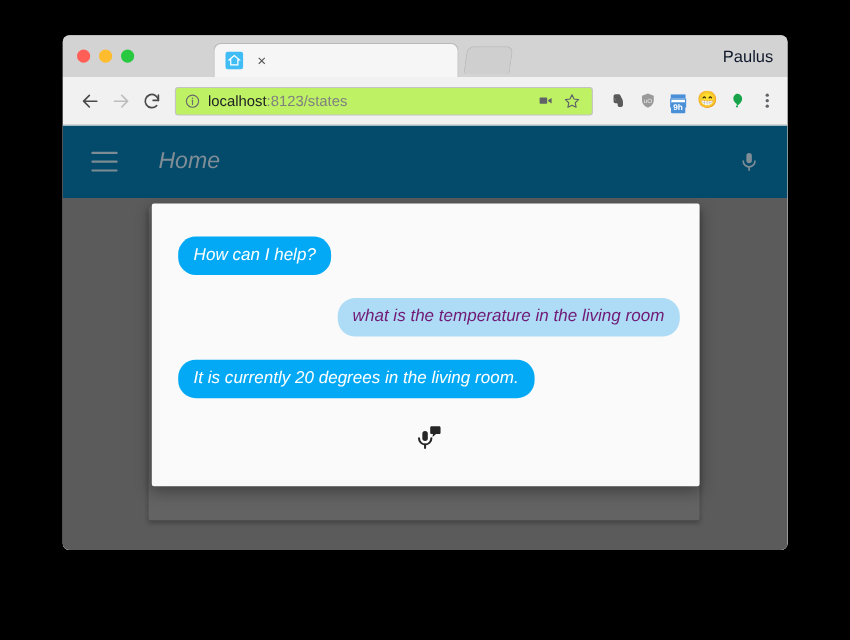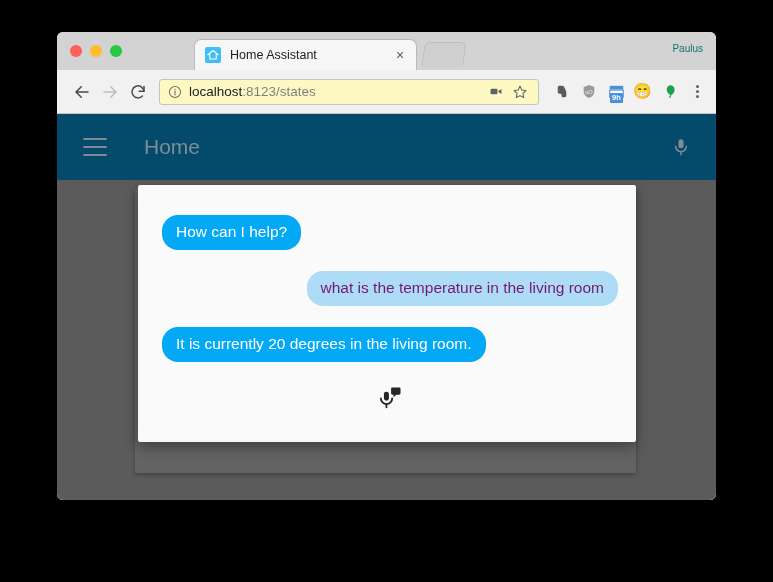--- a/index.html
+++ b/index.html
@@ -93,22 +93,22 @@
     border: 1px solid #bdbdbd;
     border-bottom: none;
     border-radius: 6px 6px 0 0;
     background: #cfcfcf;
     transform: skewX(-8deg);
   }
   .profile-name {
     position: absolute;
     right: 13px;
     top: 11px;
-    font-size: 10px;
-    color: #0f766e;
+    font-size: 15px;
+    color: #0f172a;
   }
 
   
   .toolbar {
     height: 44px;
     background: #f1f1f1;
     border-bottom: 1px solid #c6c6c6;
     display: flex;
     align-items: center;
     padding: 0 10px 0 12px;
@@ -118,21 +118,21 @@
     width: 26px; height: 26px;
     display: flex; align-items: center; justify-content: center;
     flex: 0 0 auto;
   }
   .nav-btn svg { display: block; }
 
   .omnibox {
     flex: 1 1 auto;
     height: 26px;
     margin: 0 8px 0 6px;
-    background: #fef9c3;
+    background: #bef264;
     border: 1px solid #c3c3c3;
     border-radius: 3px;
     display: flex;
     align-items: center;
     padding: 0 6px 0 8px;
     min-width: 0;
   }
   .info-icon { flex: 0 0 auto; margin-right: 7px; display:flex; }
   .url-text {
     flex: 1 1 auto;
@@ -161,20 +161,21 @@
   }
   .menu-dots { display:flex; flex-direction: column; gap: 2px; align-items:center; }
   .menu-dots i { width: 3px; height: 3px; border-radius: 50%; background: #5f6368; display:block; }
 
   
   .viewport {
     position: relative;
     height: 386px;
     background: #fafafa;
     overflow: hidden;
+    font-style: italic;
   }
 
   .app-header {
     position: relative;
     height: 66px;
     background: #034a6b;
     display: flex;
     align-items: center;
     padding: 0 22px 0 26px;
     z-index: 1;
@@ -251,21 +252,20 @@
       <span class="light yellow"></span>
       <span class="light green"></span>
     </div>
 
     <div class="tab">
       <span class="tab-favicon">
         <svg width="12" height="12" viewBox="0 0 24 24">
           <path d="M12 3L2.5 11h3v9h13v-9h3L12 3z" fill="none" stroke="#ffffff" stroke-width="2.2"></path>
         </svg>
       </span>
-      <span class="tab-title">Home Assistant</span>
       <span class="tab-close">×</span>
     </div>
 
     <div class="new-tab"></div>
 
     <div class="profile-name">Paulus</div>
   </div>
 
   <div class="toolbar">
 

